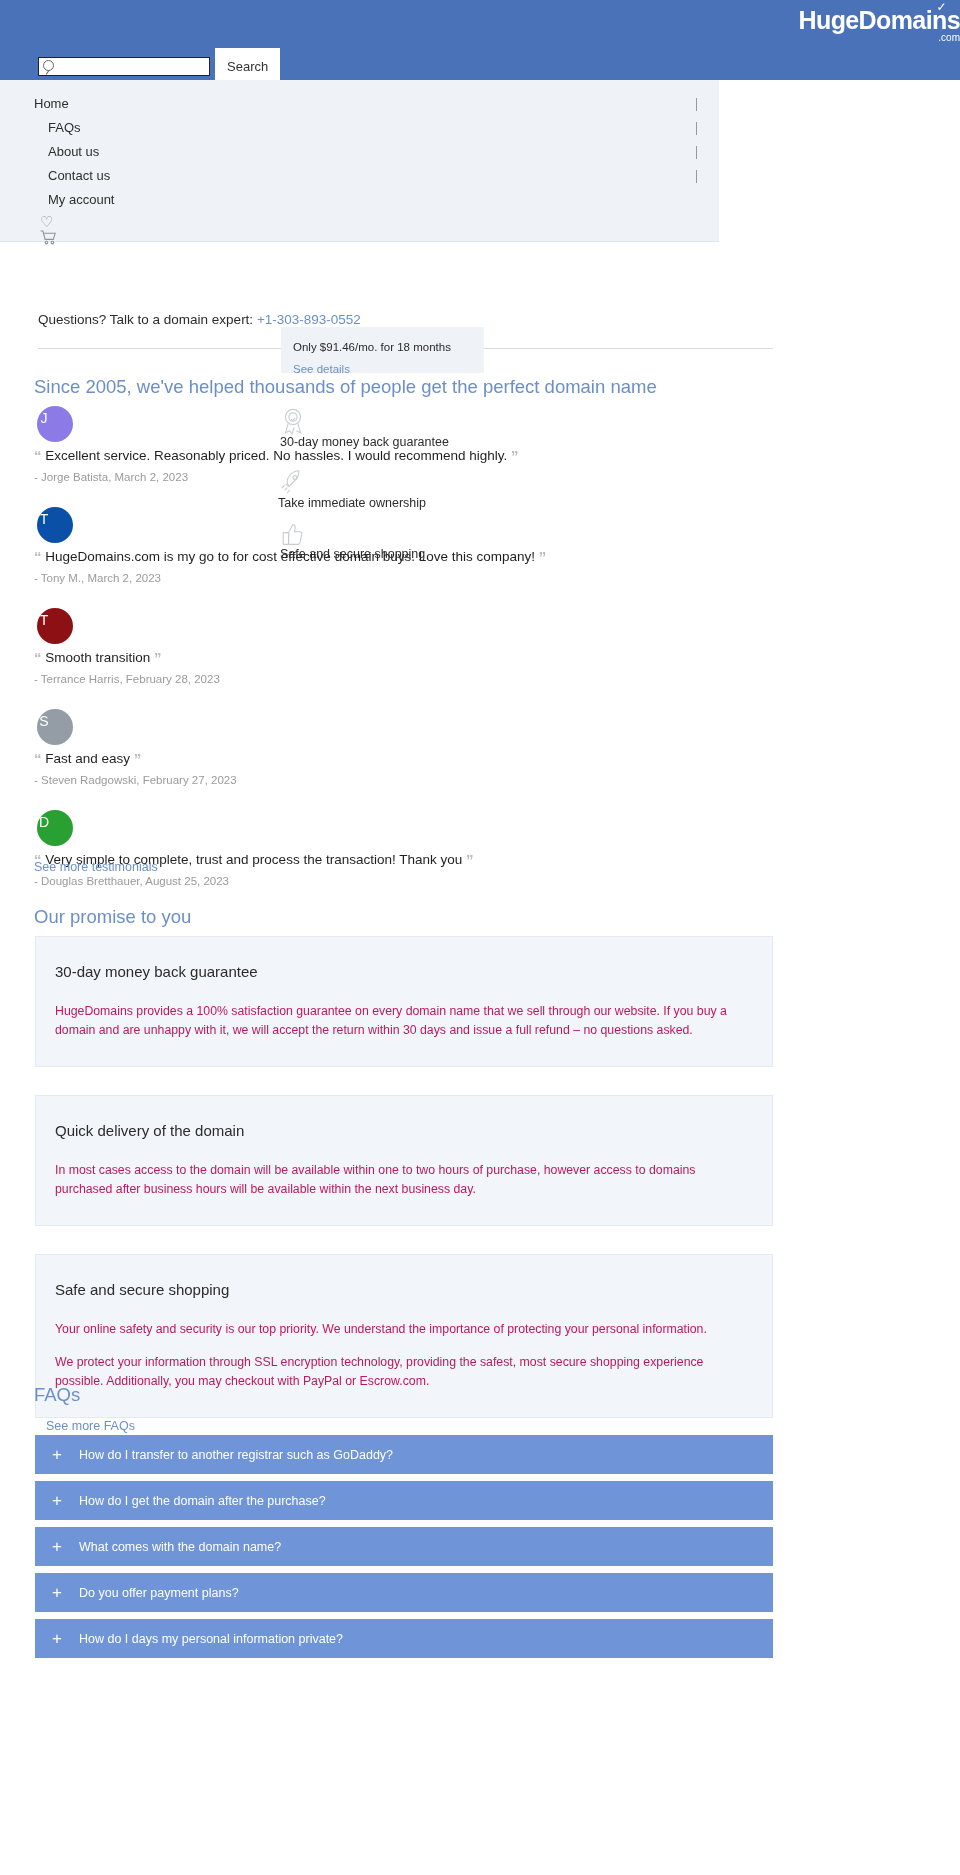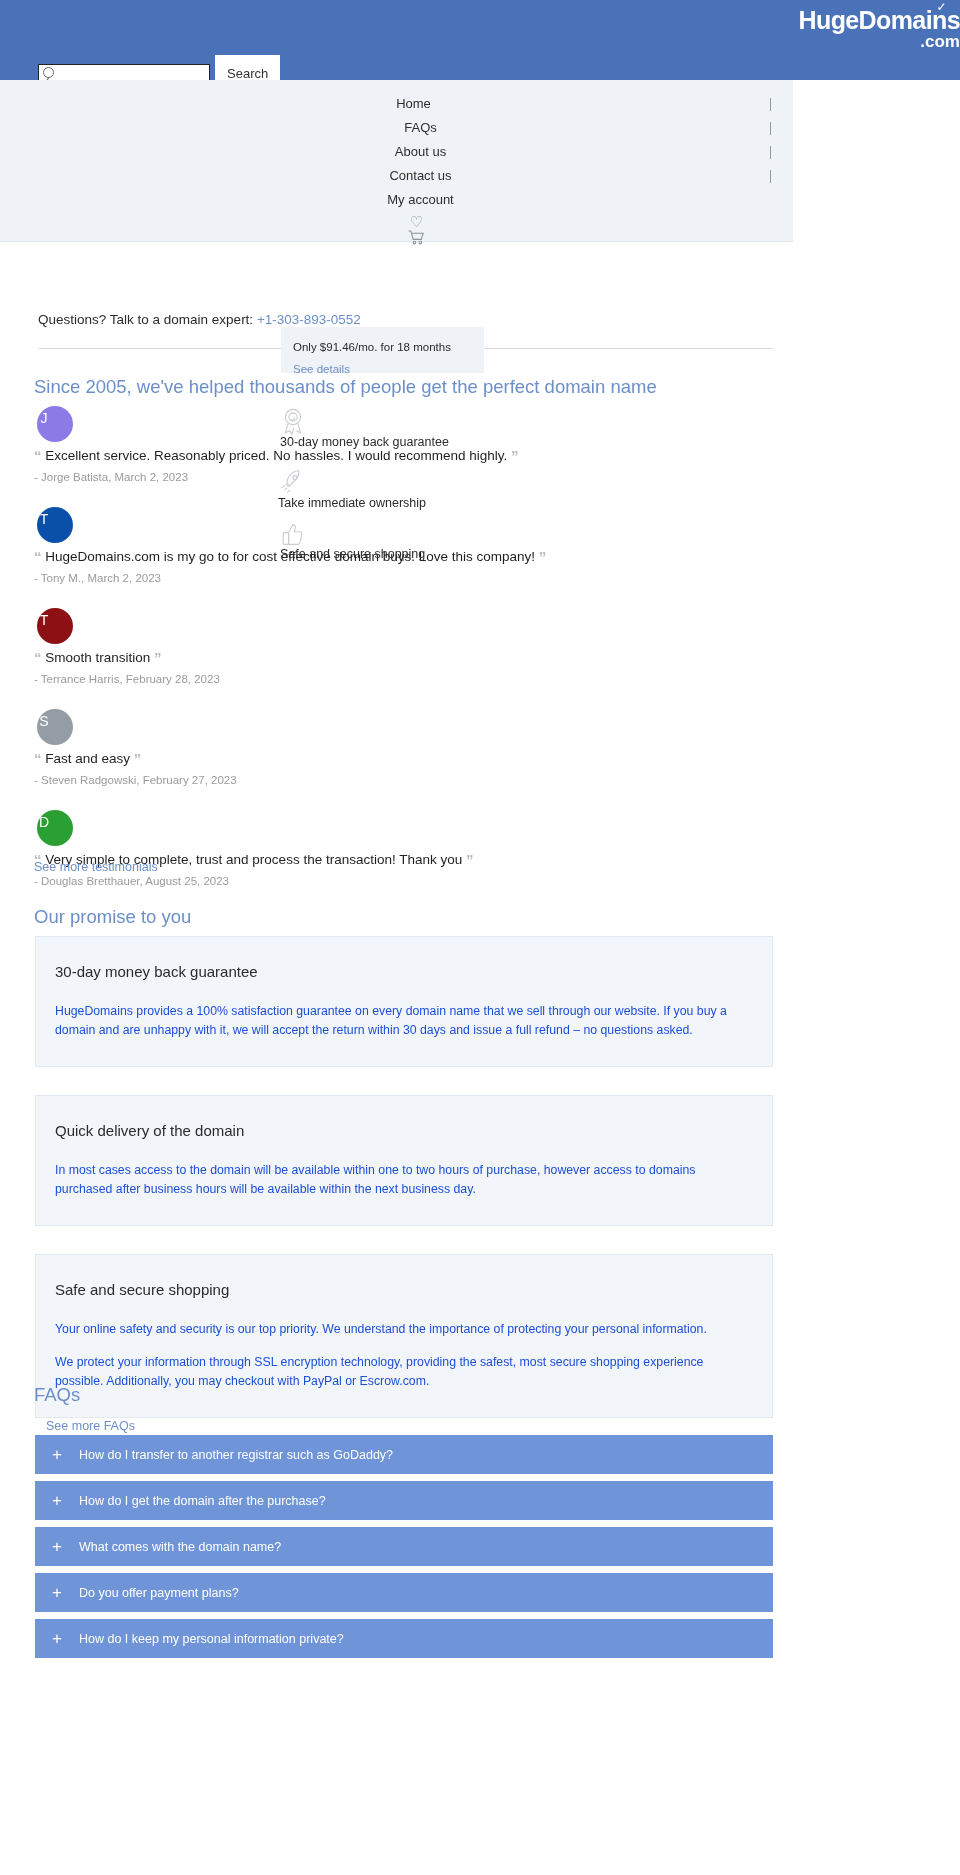--- a/index.html
+++ b/index.html
@@ -30,22 +30,22 @@
   .logo-check {
     position: absolute;
     right: 14px;
     top: -7px;
     color: #ffffff;
     font-size: 12px;
     font-weight: normal;
   }
   .logo-tld {
     color: #ffffff;
-    font-size: 17px;
-    font-weight: bold;
+    font-size: 10px;
+    font-weight: normal;
     line-height: 1;
     padding-bottom: 1px;
   }
   .search-row { display: flex; align-items: center; margin-top: 4px; }
   .search-box {
     position: relative;
     width: 172px;
     height: 19px;
     background: #ffffff;
     border: 1px solid #222;
@@ -93,27 +93,26 @@
     color: #ffffff;
     font-size: 11px;
     margin-top: 7px;
     padding-left: 4px;
   }
 
   
   .nav-panel {
     position: absolute;
     top: 80px; left: 0;
-    width: 793px;
+    width: 719px;
     height: 162px;
     background: #eff3f7;
     border-bottom: 1px solid #dfe6ee;
     z-index: 40;
     padding: 12px 0 0 0;
-    text-align: center;
   }
   .nav-item {
     font-size: 13px;
     color: #2e2e2e;
     line-height: 24px;
     padding-left: 34px;
   }
   .nav-item.sub { padding-left: 48px; }
   .nav-rule {
     position: absolute;
@@ -240,21 +239,21 @@
   }
   .promise-card h3 {
     font-size: 15px;
     font-weight: normal;
     color: #2b2b2b;
     margin-bottom: 22px;
   }
   .promise-card p {
     font-size: 12.3px;
     line-height: 1.55;
-    color: #1d4ed8;
+    color: #be185d;
   }
   .promise-card p + p { margin-top: 14px; }
 
   
   .faq-title { position: absolute; top: 1304px; left: 34px; }
   .see-more-faqs {
     position: absolute;
     top: 1339px; left: 46px;
     font-size: 12.5px;
     color: #6c8fc9;
@@ -487,17 +486,17 @@
     <div class="faq-item">
       <span class="faq-plus">+</span>
       <span class="faq-q">What comes with the domain name?</span>
     </div>
     <div class="faq-item">
       <span class="faq-plus">+</span>
       <span class="faq-q">Do you offer payment plans?</span>
     </div>
     <div class="faq-item">
       <span class="faq-plus">+</span>
-      <span class="faq-q">How do I keep my personal information private?</span>
+      <span class="faq-q">How do I days my personal information private?</span>
     </div>
   </div>
 
 </div>
 
 </body></html>

